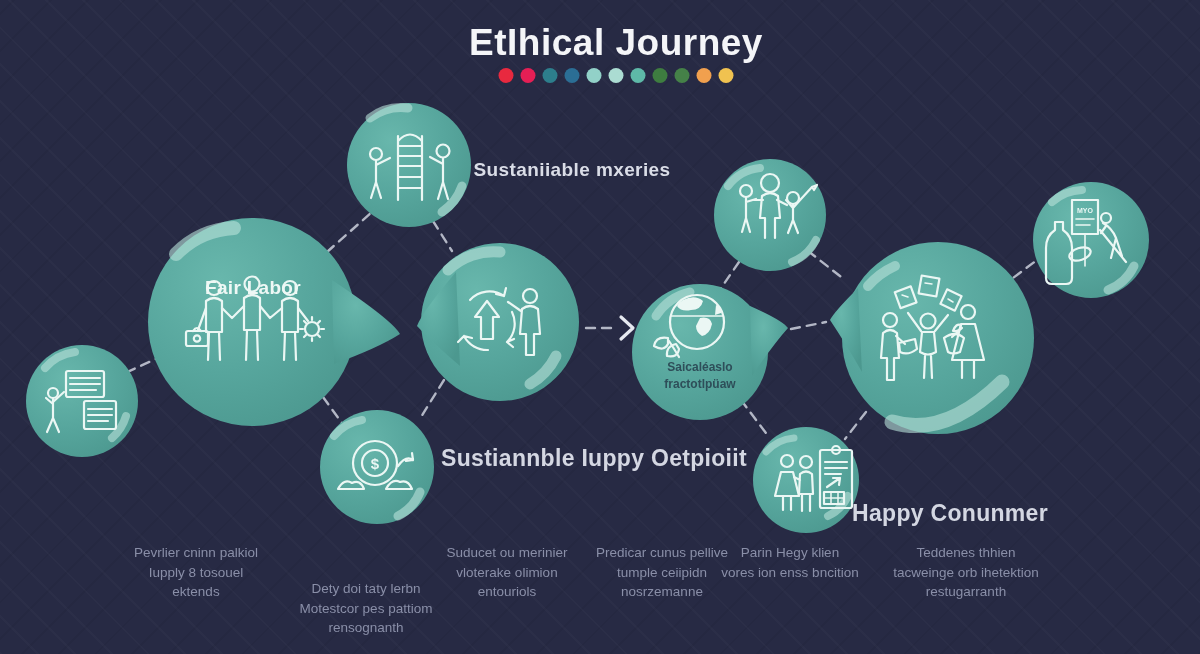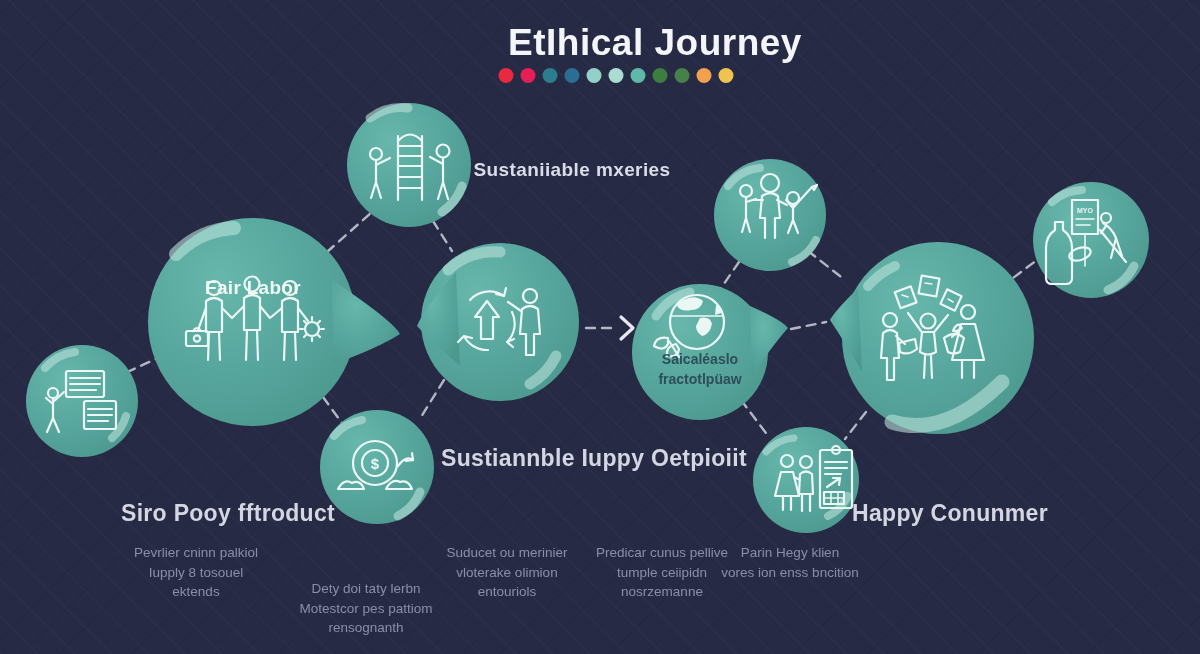--- a/index.html
+++ b/index.html
@@ -7,26 +7,26 @@
     position:relative;width:1200px;height:654px;overflow:hidden;
     background-color:#272a44;
     background-image:
       repeating-linear-gradient(45deg, rgba(255,255,255,0.018) 0 2px, transparent 2px 26px),
       repeating-linear-gradient(-45deg, rgba(0,0,0,0.05) 0 2px, transparent 2px 26px);
     font-family:"Liberation Sans", sans-serif;
   }
   .layer{position:absolute;left:0;top:0;}
   .txt{position:absolute;transform:translateX(-50%);text-align:center;}
   .pre{white-space:pre-line;}
-  .title{top:22px;left:616px;font-size:37px;font-weight:700;color:#f4f5f8;letter-spacing:.5px;margin-left:39px;}
+  .title{top:22px;left:616px;font-size:37px;font-weight:700;color:#f4f5f8;letter-spacing:.5px;}
   .dots{top:68px;left:616px;transform:translateX(-50%);position:absolute;display:flex;gap:7px;}
   .dot{width:15px;height:15px;border-radius:50%;display:inline-block;}
   .section-label{top:159px;left:572px;font-size:19px;font-weight:600;color:#dadde7;letter-spacing:.4px;}
   .fair-labor-label{top:254px;left:253px;font-size:19px;font-weight:600;color:#eef8f5;letter-spacing:.3px;margin-top:23px;}
-  .globe-text{top:350px;left:700px;font-size:14px;font-weight:700;color:#2e4e59;line-height:1.4;}
+  .globe-text{top:359px;left:700px;font-size:12px;font-weight:700;color:#2e4e59;line-height:1.4;}
   .big-label{font-size:23px;font-weight:700;color:#d4d7e2;letter-spacing:.3px;}
   .mid-bottom{top:445px;left:594px;}
   .left-bottom{top:500px;left:228px;}
   .right-bottom{top:500px;left:950px;}
   .caption{position:absolute;top:543px;width:200px;transform:translateX(-50%);
     font-size:13.5px;color:#8a8fa8;line-height:1.45;text-align:center;}
 </style>
 </head>
 <body>
 
@@ -228,30 +228,32 @@
       <span class="dot" style="background: rgb(241, 160, 78);"></span>
       <span class="dot" style="background: rgb(240, 194, 80);"></span>
     </div>
 
   <div class="txt section-label">Sustaniiable mxeries</div>
   <div class="txt fair-labor-label">Fair Labor</div>
   <div class="txt globe-text pre">Saicaléaslo
 fractotlpüaw</div>
 
   <div class="txt big-label mid-bottom">Sustiannble Iuppy Oetpioiit</div>
-  <div class="txt big-label left-bottom">Siro Pooy fftroduct</div>
   <div class="txt big-label right-bottom">Happy Conunmer</div>
 
   <div class="caption pre" style="left:196px;">Pevrlier cninn palkiol
 Iupply 8 tosouel
 ektends</div>
   <div class="caption pre" style="left:366px;margin-top:36px;">Dety doi taty lerbn
 Motestcor pes pattiom
 rensognanth</div>
   <div class="caption pre" style="left:507px;">Suducet ou merinier
 vloterake olimion
 entouriols</div>
   <div class="caption pre" style="left:662px;">Predicar cunus pellive
 tumple ceiipidn
 nosrzemanne</div>
   <div class="caption pre" style="left:790px;">Parin Hegy klien
 vores ion enss bncition</div>
+  <div class="caption pre" style="left:966px;">Teddenes thhien
+tacweinge orb ihetektion
+restugarranth</div>
 </div>
 
 </body></html>

